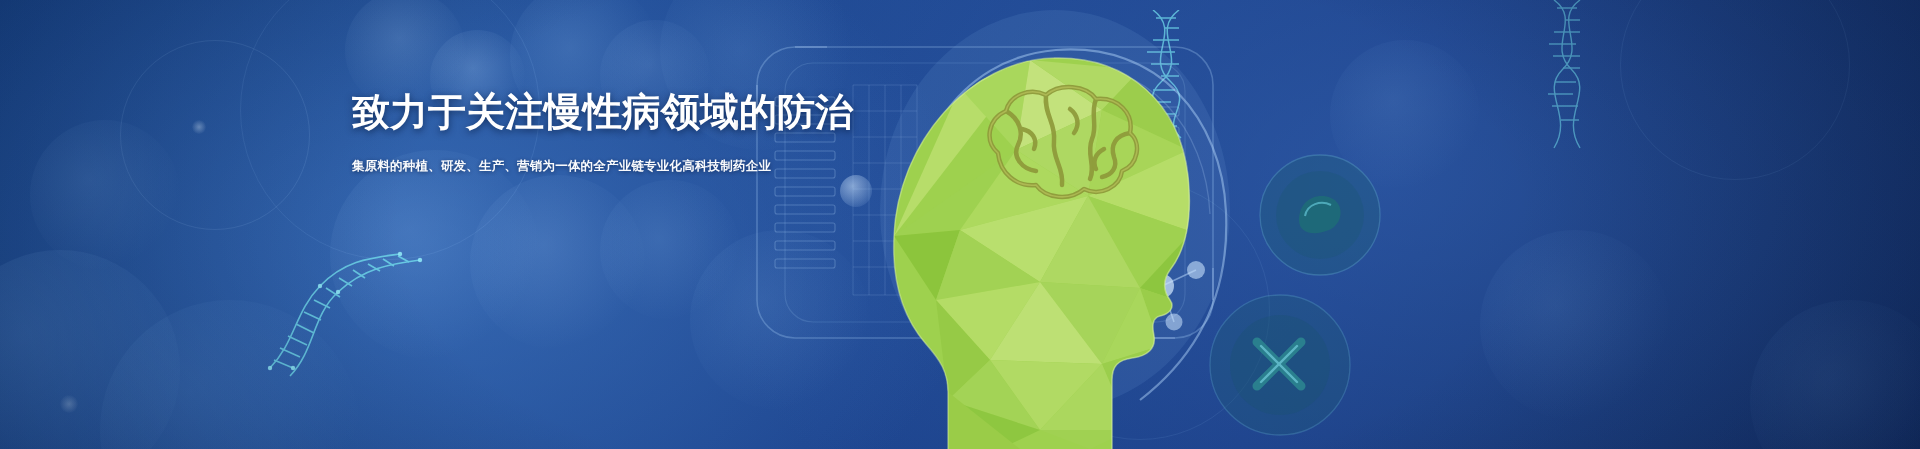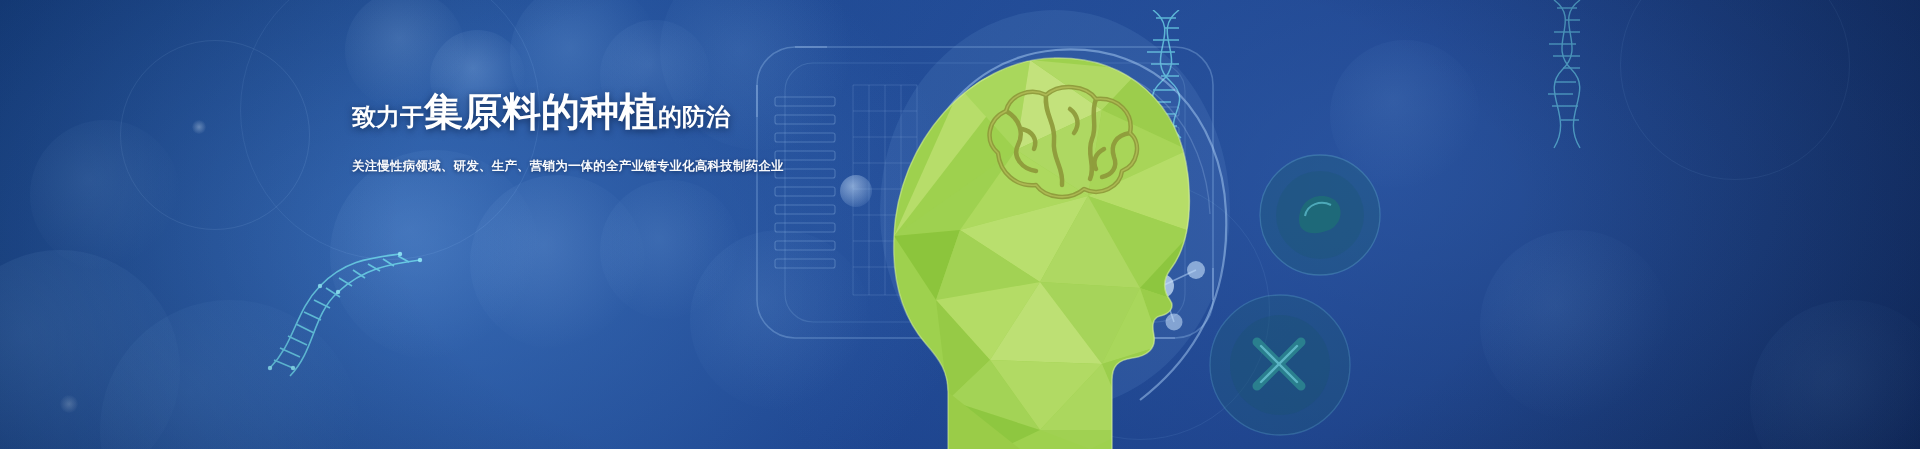--- a/index.html
+++ b/index.html
@@ -28,21 +28,21 @@
   
   .hud{position:absolute;pointer-events:none;}
 
   
   .copy{position:absolute;left:352px;top:92px;width:430px;z-index:40;}
   .line1{
     color:#ffffff;font-weight:bold;white-space:nowrap;line-height:1;
     letter-spacing:0px;
     text-shadow:0 2px 7px rgba(4,22,56,0.65);
   }
-  .line1 .sm{font-size:24px;}
+  .line1 .sm{font-size:38px;}
   .line1 .lg{font-size:39px;}
   .line2{
     margin-top:9px;color:#b4dc62;font-size:30px;font-weight:bold;
     white-space:nowrap;line-height:1;letter-spacing:1px;
     text-shadow:0 2px 7px rgba(4,22,56,0.5);
   }
   .line3{
     margin-top:27px;color:#ffffff;font-size:12.5px;font-weight:bold;
     white-space:nowrap;letter-spacing:0.2px;opacity:0.97;
     text-shadow:0 1px 4px rgba(4,22,56,0.6);
@@ -318,17 +318,17 @@
                  C 148 22, 164 38, 160 58 C 172 68, 168 90, 152 96
                  C 150 112, 130 122, 114 114 C 100 126, 76 124, 66 110
                  C 46 112, 30 98, 28 78 Z"></path>
       </g>
     </svg>
   </div>
 
   <div class="vignette"></div>
 
   <div class="copy">
-    <div class="line1"><span class="sm">致力于</span><span class="lg">集原料的种植</span><span class="sm">的防治</span></div>
-    <div class="line3">关注慢性病领域、研发、生产、营销为一体的全产业链专业化高科技制药企业</div>
+    <div class="line1"><span class="sm">致力于</span><span class="lg">关注慢性病领域</span><span class="sm">的防治</span></div>
+    <div class="line3">集原料的种植、研发、生产、营销为一体的全产业链专业化高科技制药企业</div>
   </div>
 
 </div>
 
 </body></html>

